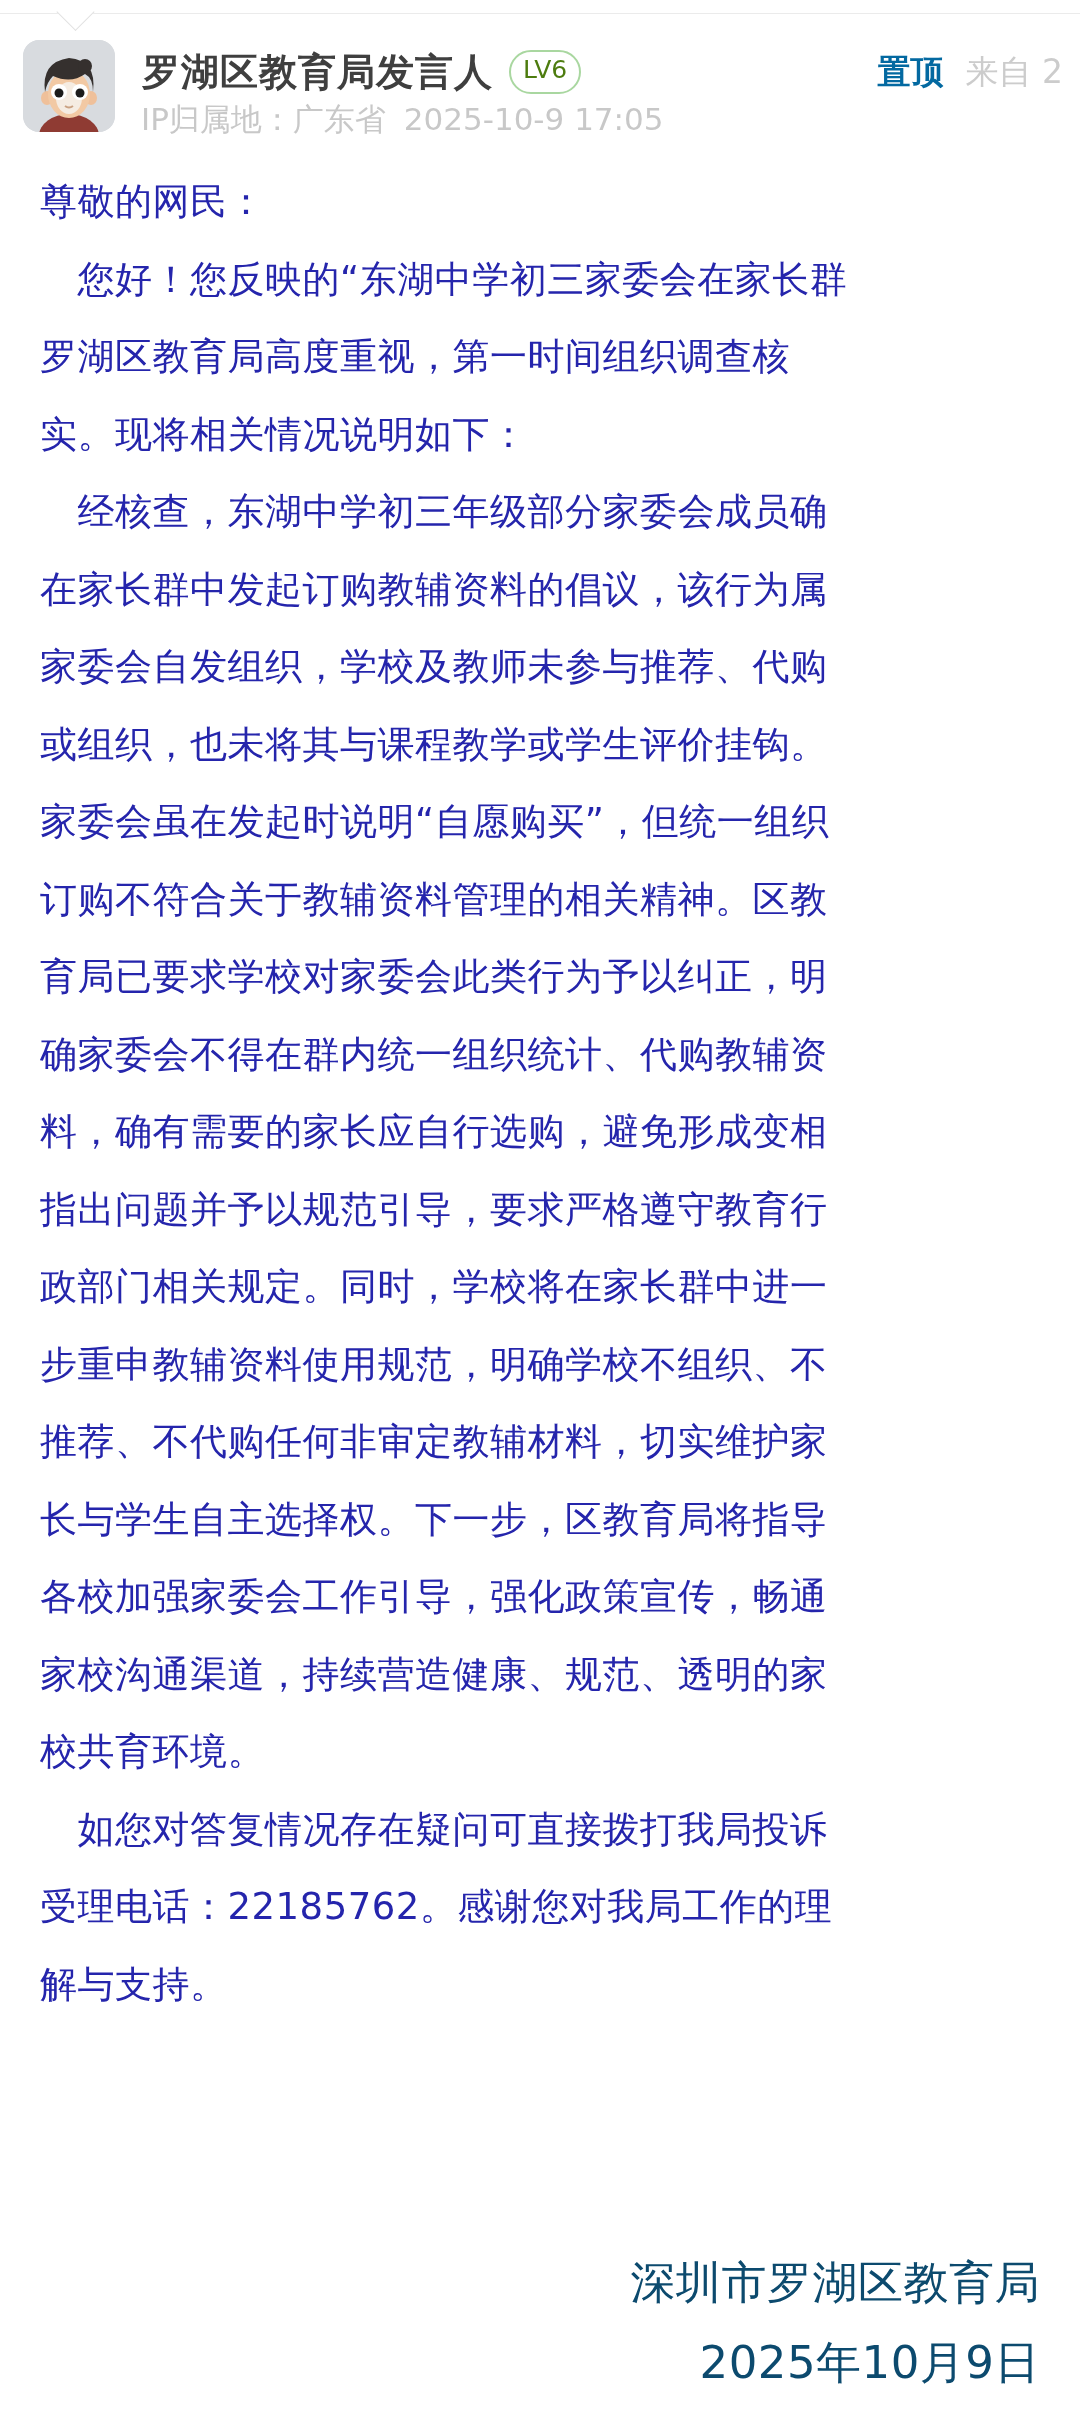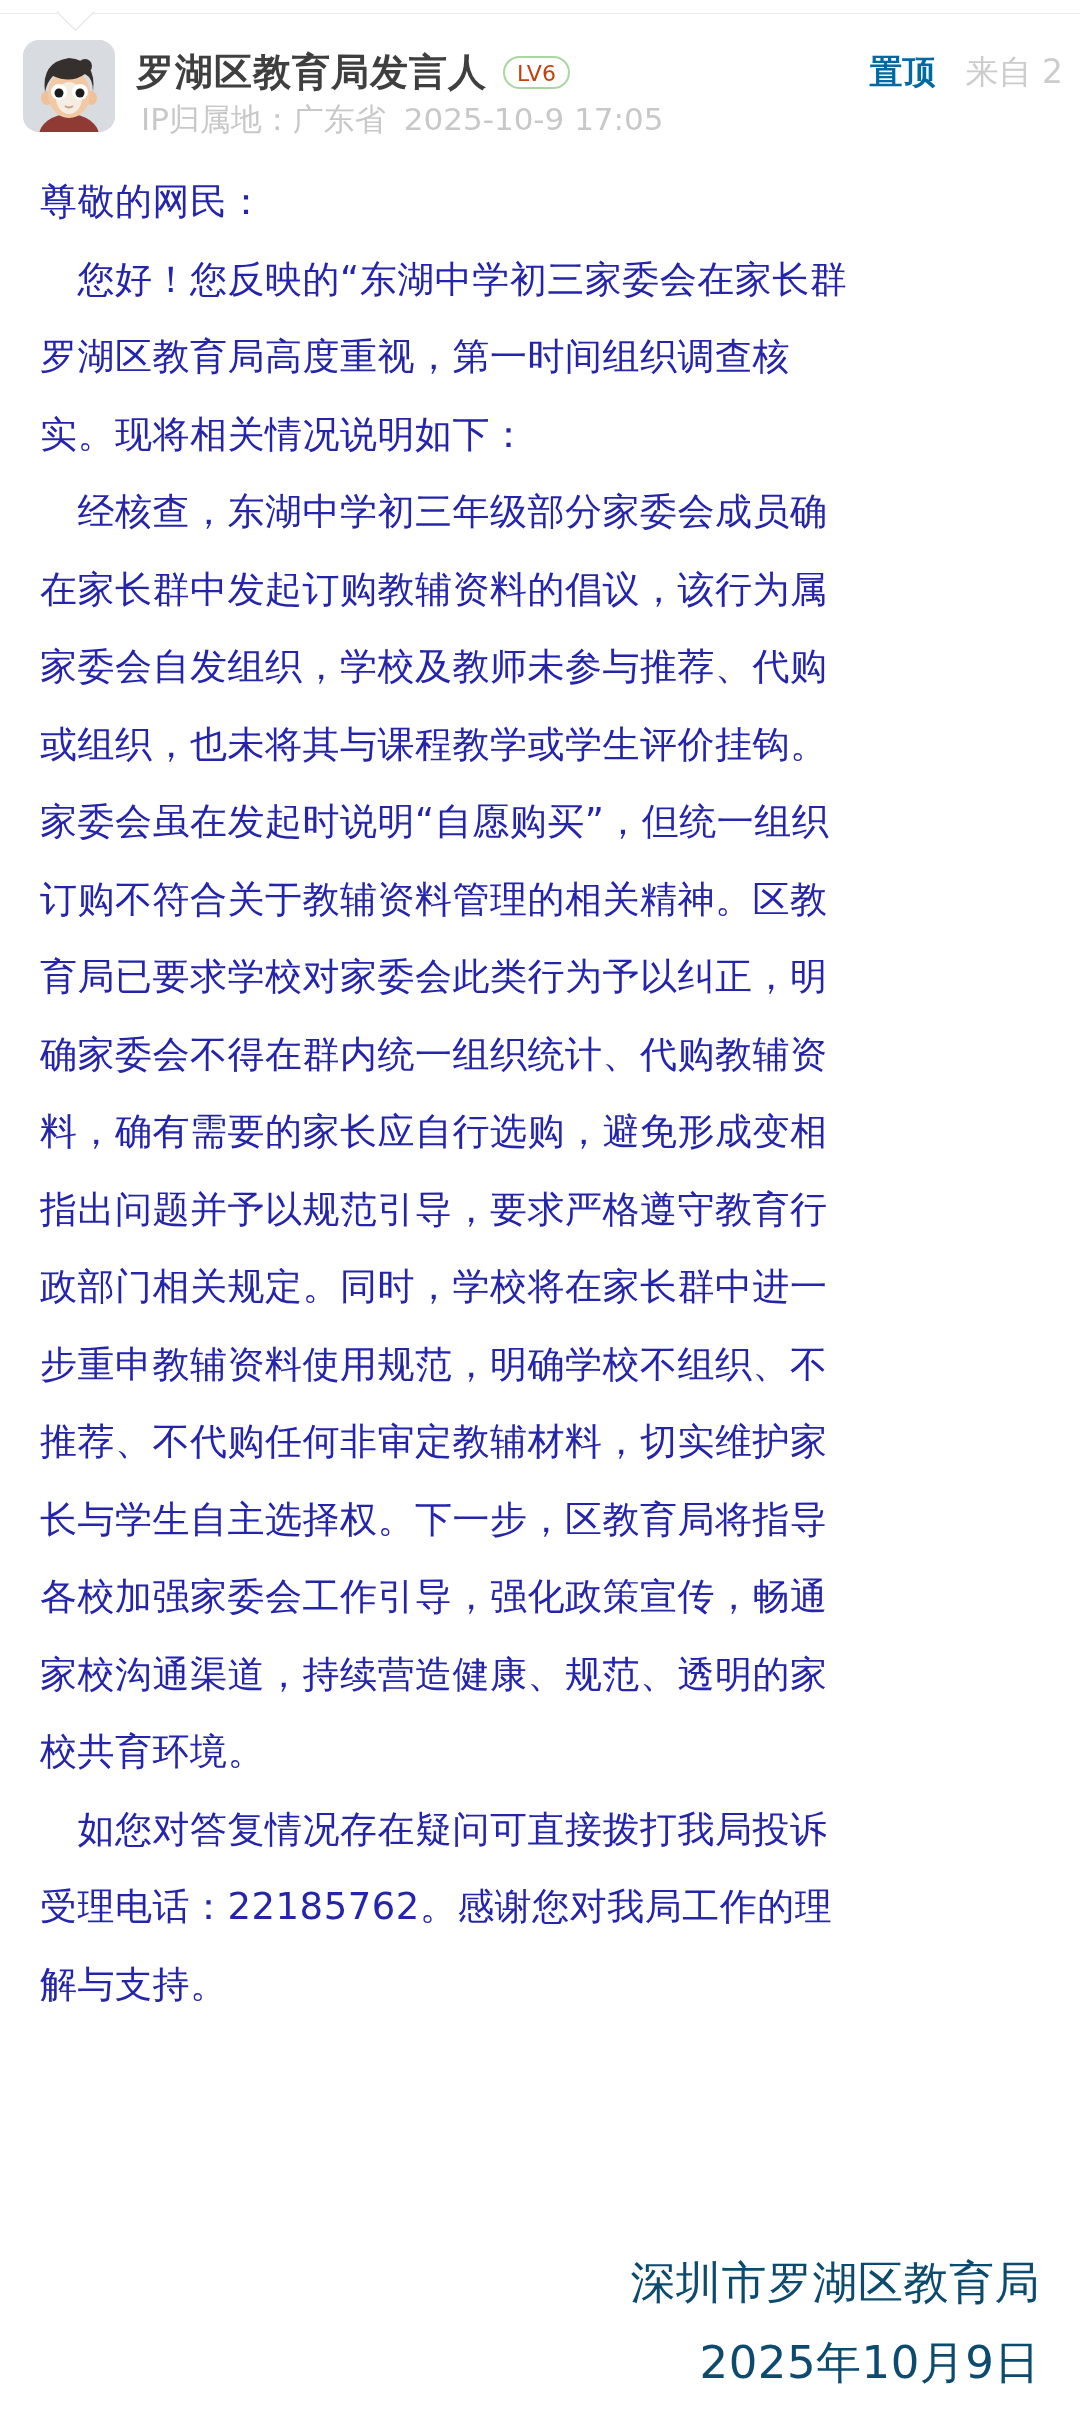--- a/index.html
+++ b/index.html
@@ -26,38 +26,38 @@
   }
 
   
   .avatar {
     position:absolute; left:23px; top:40px;
     width:92px; height:92px;
     border-radius:16px; overflow:hidden;
     background:#d8dbdf;
   }
   .name-row {
-    position:absolute; left:136px; top:46px;
+    position:absolute; left:142px; top:46px;
     display:flex; align-items:center; gap:16px; height:52px;
   }
   .username {
     font-size:38px; font-weight:700; color:#3f3f3f;
     letter-spacing:1px; white-space:nowrap;
   }
   .level-badge {
-    border:2px solid #a9d7a0; color:#c2410c;
-    border-radius:999px; font-size:22px; line-height:1;
-    padding:5px 12px 2px; white-space:nowrap;
+    border:2px solid #a9d7a0; color:#4d7c0f;
+    border-radius:999px; font-size:25px; line-height:1;
+    padding:5px 12px 10px; white-space:nowrap;
   }
   .top-right {
     position:absolute; right:17px; top:50px;
     font-size:33px; white-space:nowrap;
   }
   .pinned { color:#0369a1; font-weight:700; }
-  .source { color:#cccccc; margin-left:30px; font-weight:400; }
+  .source { color:#cccccc; margin-left:22px; font-weight:400; }
   .meta-row {
     position:absolute; left:141px; top:99px;
     font-size:31px; color:#c8c8c8; white-space:nowrap;
   }
   .meta-row .timestamp { margin-left:18px; }
 
   
   .content {
     position:absolute; left:40px; top:163px; width:1002px;
     color:#2525ac; font-size:37px;

